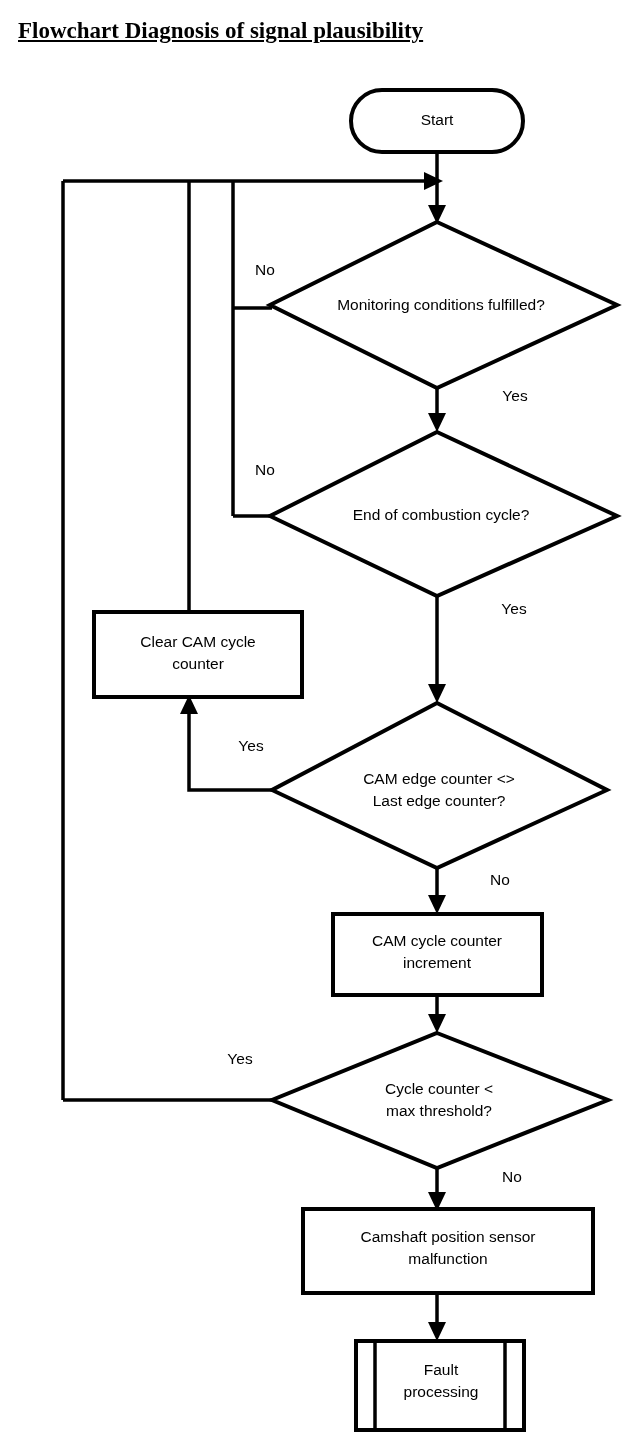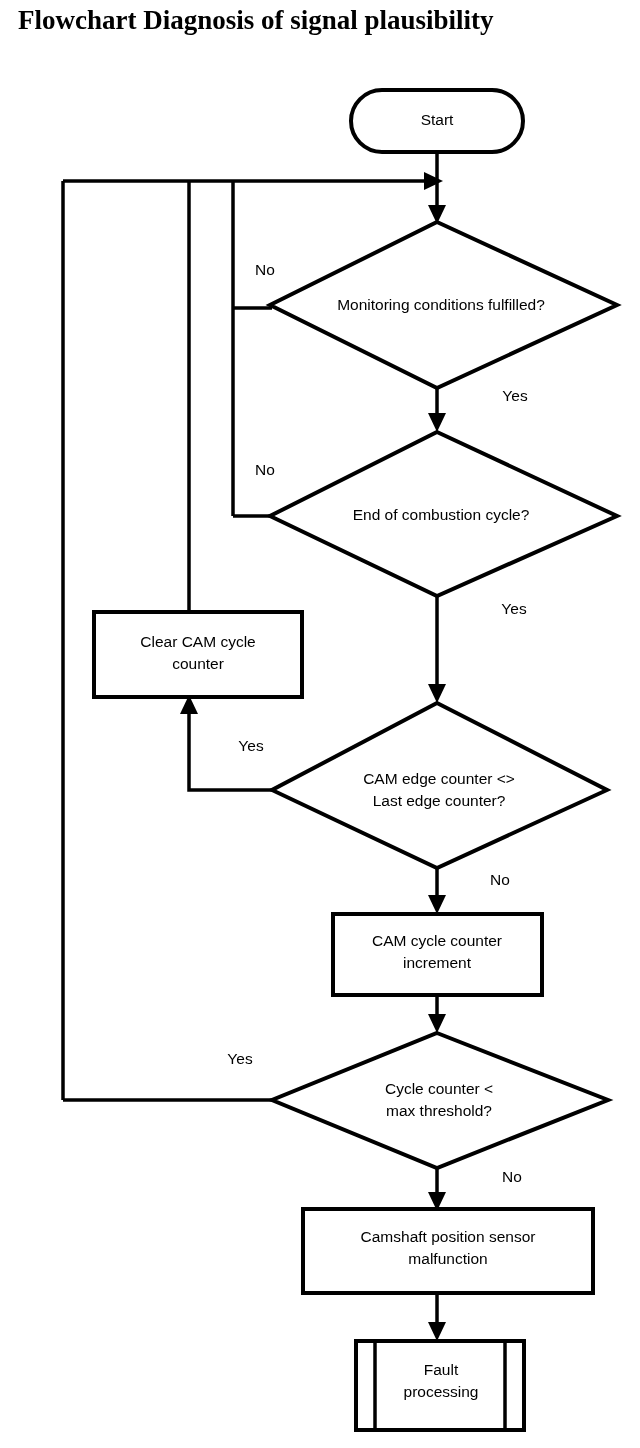--- a/index.html
+++ b/index.html
@@ -10,27 +10,28 @@
   body {
     width: 640px;
     height: 1448px;
     position: relative;
     font-family: "Liberation Sans", sans-serif;
     overflow: hidden;
   }
   #page-title {
     position: absolute;
     left: 18px;
-    top: 5px;
+    top: 18px;
     font-family: "Liberation Serif", serif;
     font-weight: bold;
-    font-size: 27px;
+    font-size: 23px;
     color: #000000;
     letter-spacing: 0px;
     white-space: nowrap;
+    text-decoration: underline;
   }
   #flow-canvas {
     position: absolute;
     left: 0;
     top: 0;
     width: 640px;
     height: 1448px;
   }
   .shape-outline {
     fill: #ffffff;

